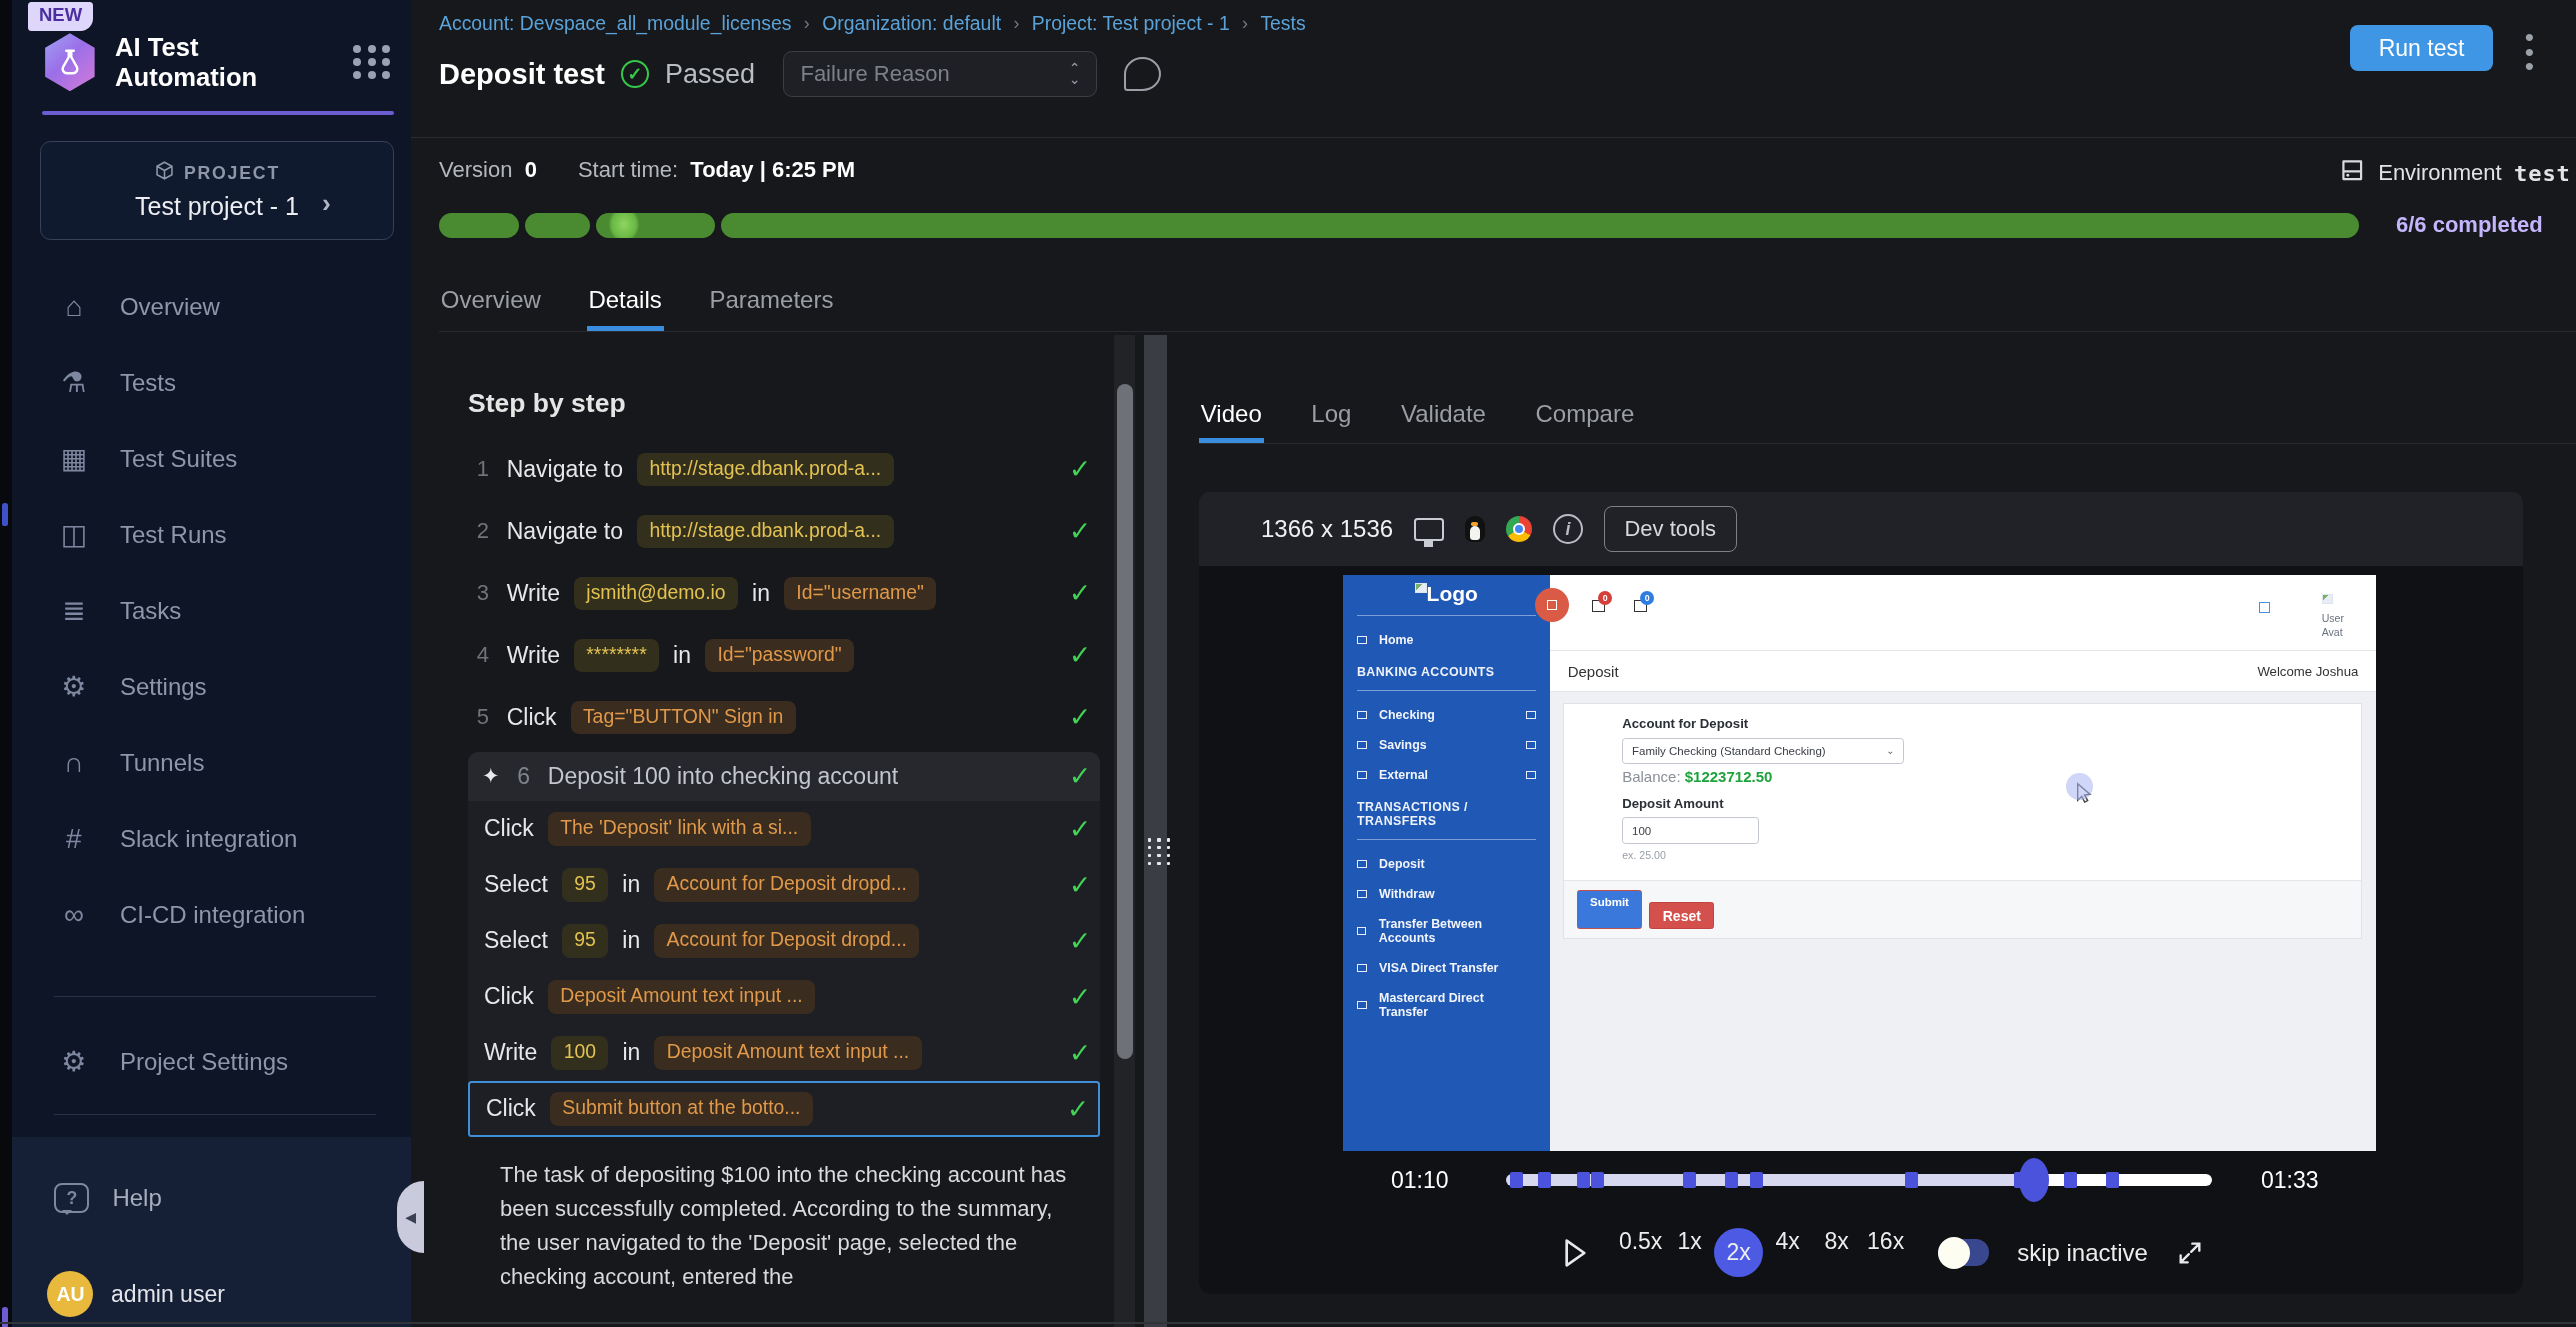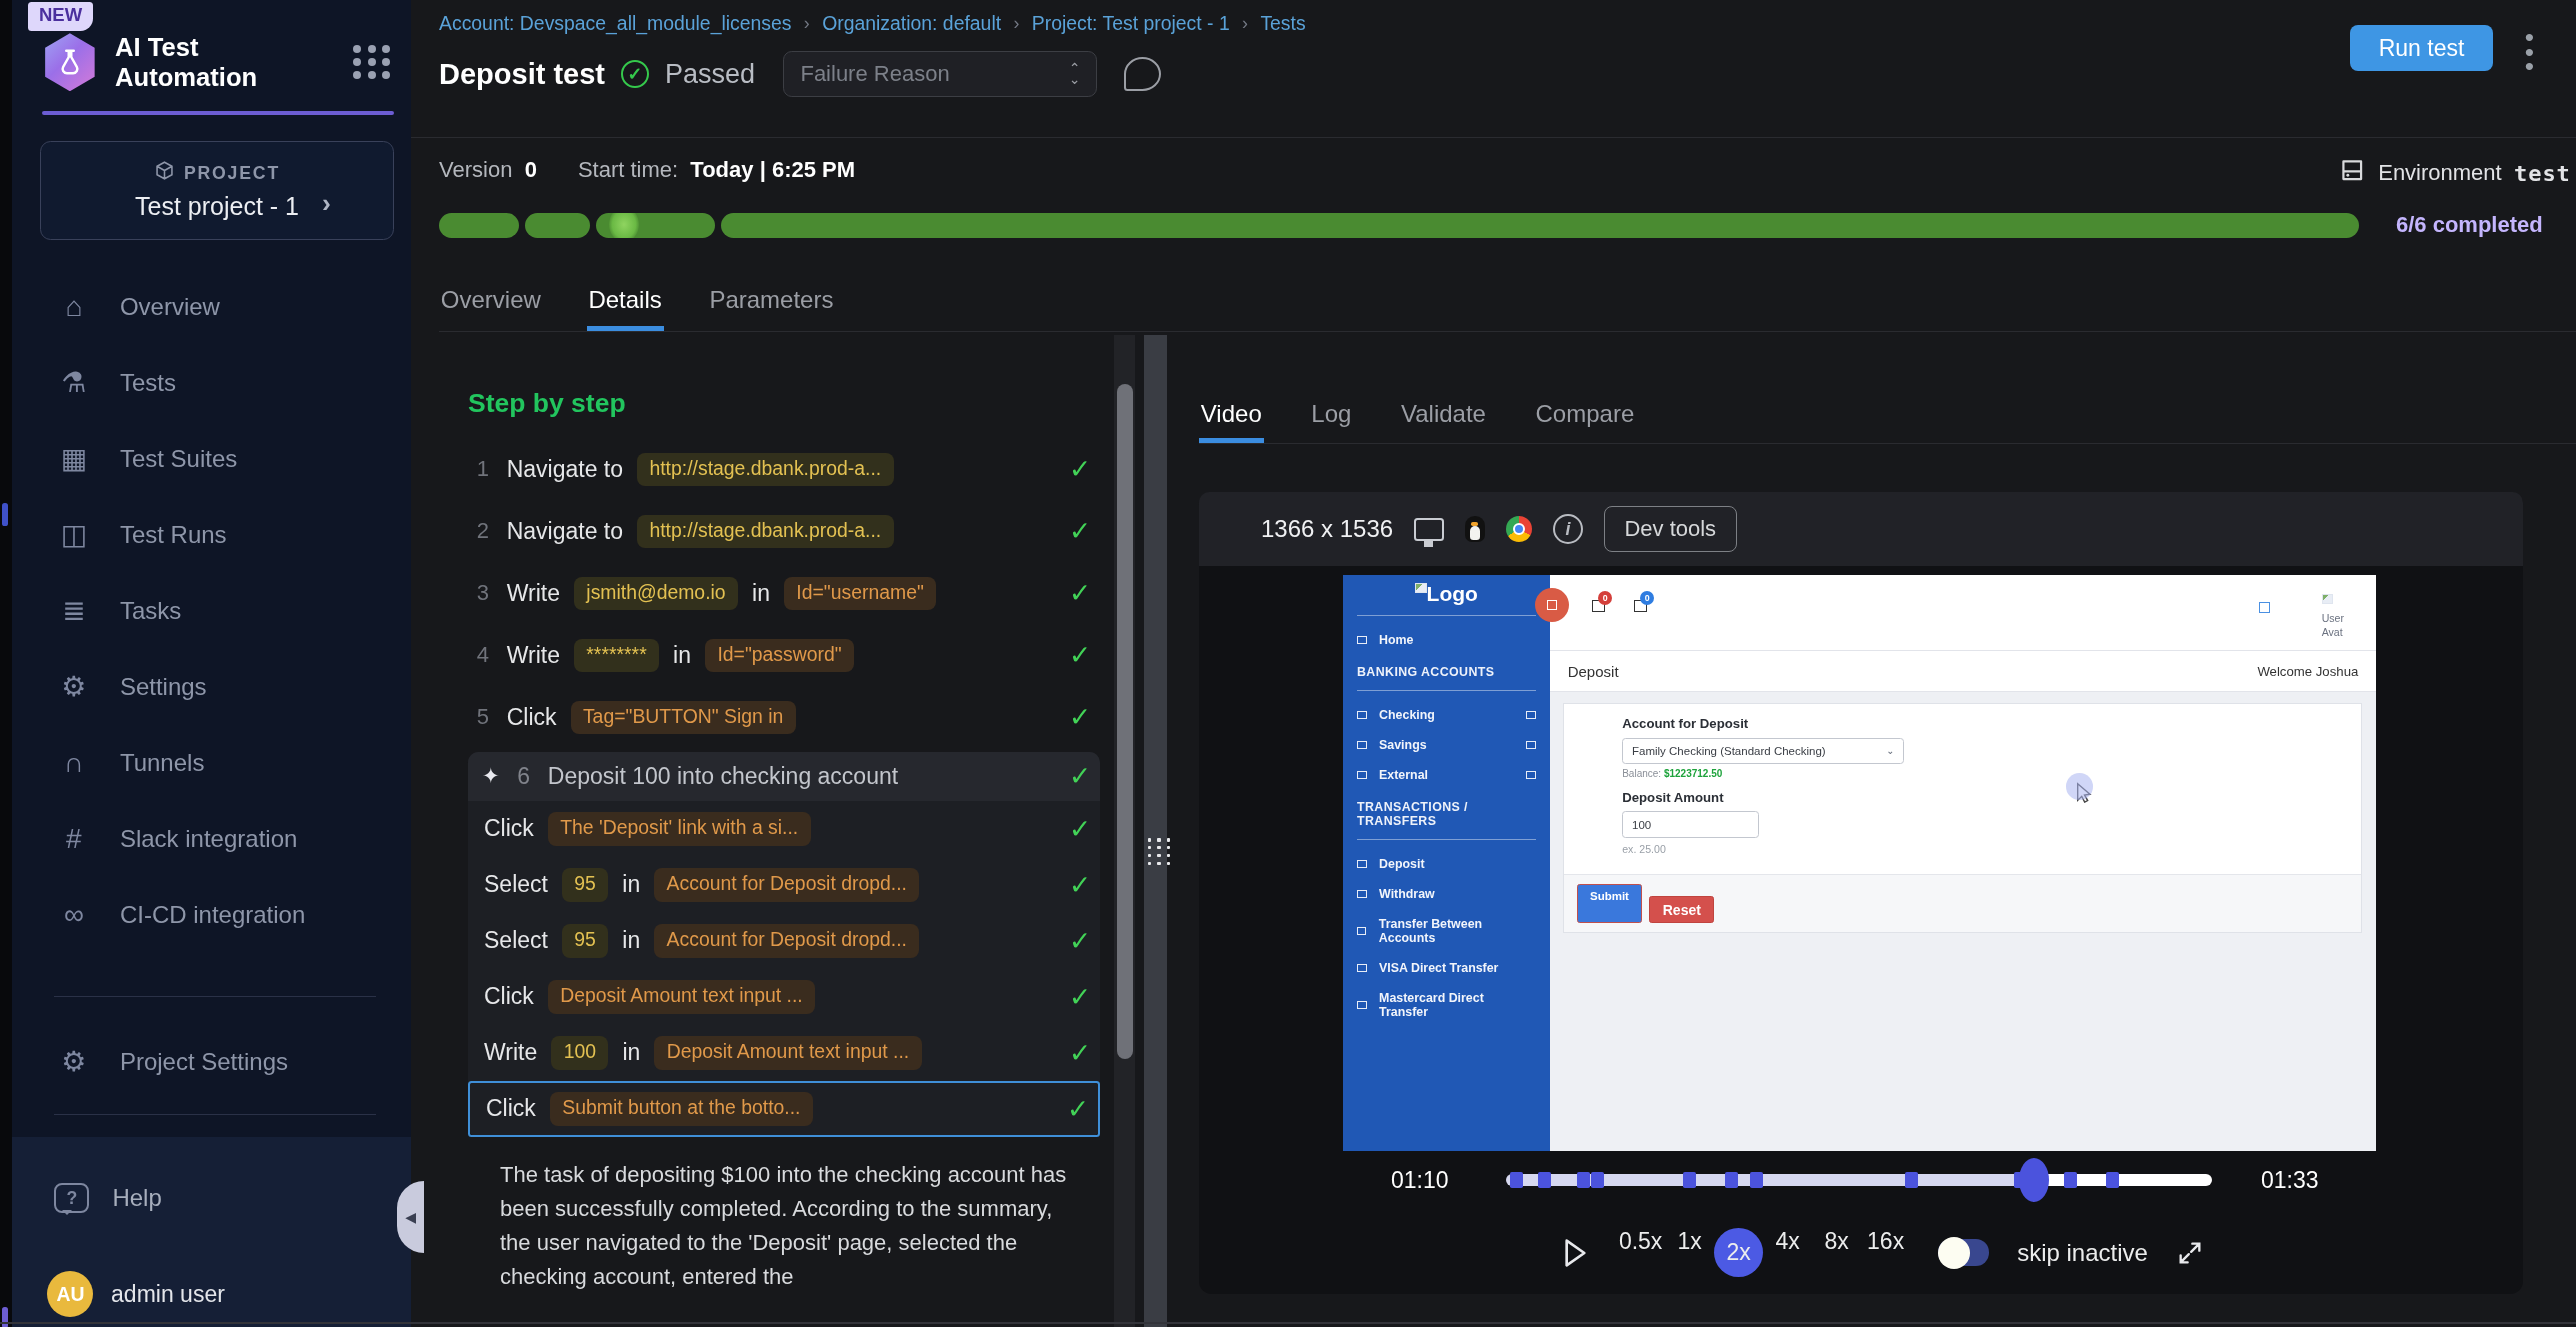--- a/index.html
+++ b/index.html
@@ -71,21 +71,21 @@
     background:radial-gradient(ellipse, #8fd460 0%, #6ab944 55%, transparent 75%); }
   #progress-label { margin-left:37px; font-size:22px; font-weight:bold; color:#c4b5fd; white-space:nowrap; }
 
   
   #tabs-row { left:439px; right:0; top:281px; height:51px; display:flex; gap:44px; border-bottom:0.9px solid #2a2b30; }
   .tab { font-size:24px; color:#9b9ea5; padding:5.3px 1.8px 0; }
   .tab.active { color:#fff; border-bottom:5.3px solid #3b8de0; }
 
   
   #steps-panel { left:468px; top:388px; width:632px; }
-  #steps-heading { color:#22c55e; font-size:26.5px; font-weight:bold; }
+  #steps-heading { color:#e5e5e5; font-size:26.5px; font-weight:bold; }
   #steps-list { margin-top:19.4px; }
   .step-row { height:62px; display:flex; align-items:center; gap:14px; font-size:23px; padding:0 8.8px 0 5.3px; }
   .step-num { color:#70737b; width:19.4px; text-align:center; font-size:22px; }
   .chip { font-size:19.4px; padding:4.4px 12.4px 6.2px; border-radius:8px; white-space:nowrap; }
   .chip.value { background:#32301c; color:#e3c152; }
   .chip.locator { background:#3a2c1e; color:#e0994a; }
   .step-check { margin-left:auto; color:#42d257; font-size:26.5px; }
   #step-group { margin-top:3.5px; background:#1d1f24; border-radius:10.6px; }
   #group-header { height:49px; background:#26282e; border-radius:10.6px 10.6px 0 0; display:flex; align-items:center;
     gap:17.7px; padding:0 8.8px 0 14px; color:#c3c6cc; font-size:23px; }
@@ -143,21 +143,21 @@
   #bank-header { height:41px; background:#fff; display:flex; align-items:center; padding:0 17.7px; border-bottom:0.9px solid #e2e4ea; }
   #bank-page-title { color:#333; font-size:15px; }
   #bank-welcome { margin-left:auto; color:#333; font-size:13.2px; }
   #bank-card { position:absolute; left:13.2px; top:128px; width:799px; background:#fff; border:0.9px solid #dfe2e8; }
   #bank-card-header { height:32px; background:#47a6d8; color:#fff; font-weight:bold; font-size:13.2px; display:flex; align-items:center; padding:0 14px; }
   #bank-card-body { padding:12.4px 14px 8.8px;margin-left:44px; }
   .bank-label { font-weight:bold; color:#2b2f36; font-size:13.2px; margin-bottom:6.2px; }
   #bank-select { width:282px; height:26.5px; border:0.9px solid #c3c7cf; border-radius:3.5px; display:flex; align-items:center;
     padding:0 8.8px; font-size:11.5px; color:#3a3e45; }
   #bank-select .chev { margin-left:auto; color:#6b7280; font-size:9.7px; }
-  #bank-balance { font-size:10px; color:#8a8f98; margin:4.4px 0 10.6px; }
+  #bank-balance { font-size:15px; color:#8a8f98; margin:4.4px 0 10.6px; }
   #bank-balance b { color:#1ea33c; }
   #bank-amount-input { width:137px; height:26.5px; border:0.9px solid #c3c7cf; border-radius:3.5px; display:flex; align-items:center;
     padding:0 8.8px; font-size:11.5px; color:#3a3e45; }
   #bank-hint { font-size:10.6px; color:#9aa0a8; margin-top:5.3px; }
   #bank-card-footer { margin-top:10.6px; background:#f6f7f9; border-top:0.9px solid #e4e6eb; padding:8.8px 12.4px; display:flex; gap:7px; }
   #bank-submit { background:#3a78dc; border:1.8px solid #c0504d; color:#fff; font-weight:bold; font-size:11.5px; padding:4.4px 12.4px; border-radius:2.6px; }
   #bank-reset { background:#d4504c; color:#fff; font-weight:bold; font-size:14px; padding:4.4px 12.4px; border-radius:2.6px; border:0.9px solid #c0443f;margin-top:12px; }
   #cursor { position:absolute; left:525px; top:207px; z-index:6; }
   #cursor .halo { position:absolute; left:-8.8px; top:-8.8px; width:26.5px; height:26.5px; background:#aab4f0; opacity:0.55; border-radius:50%; }
 

